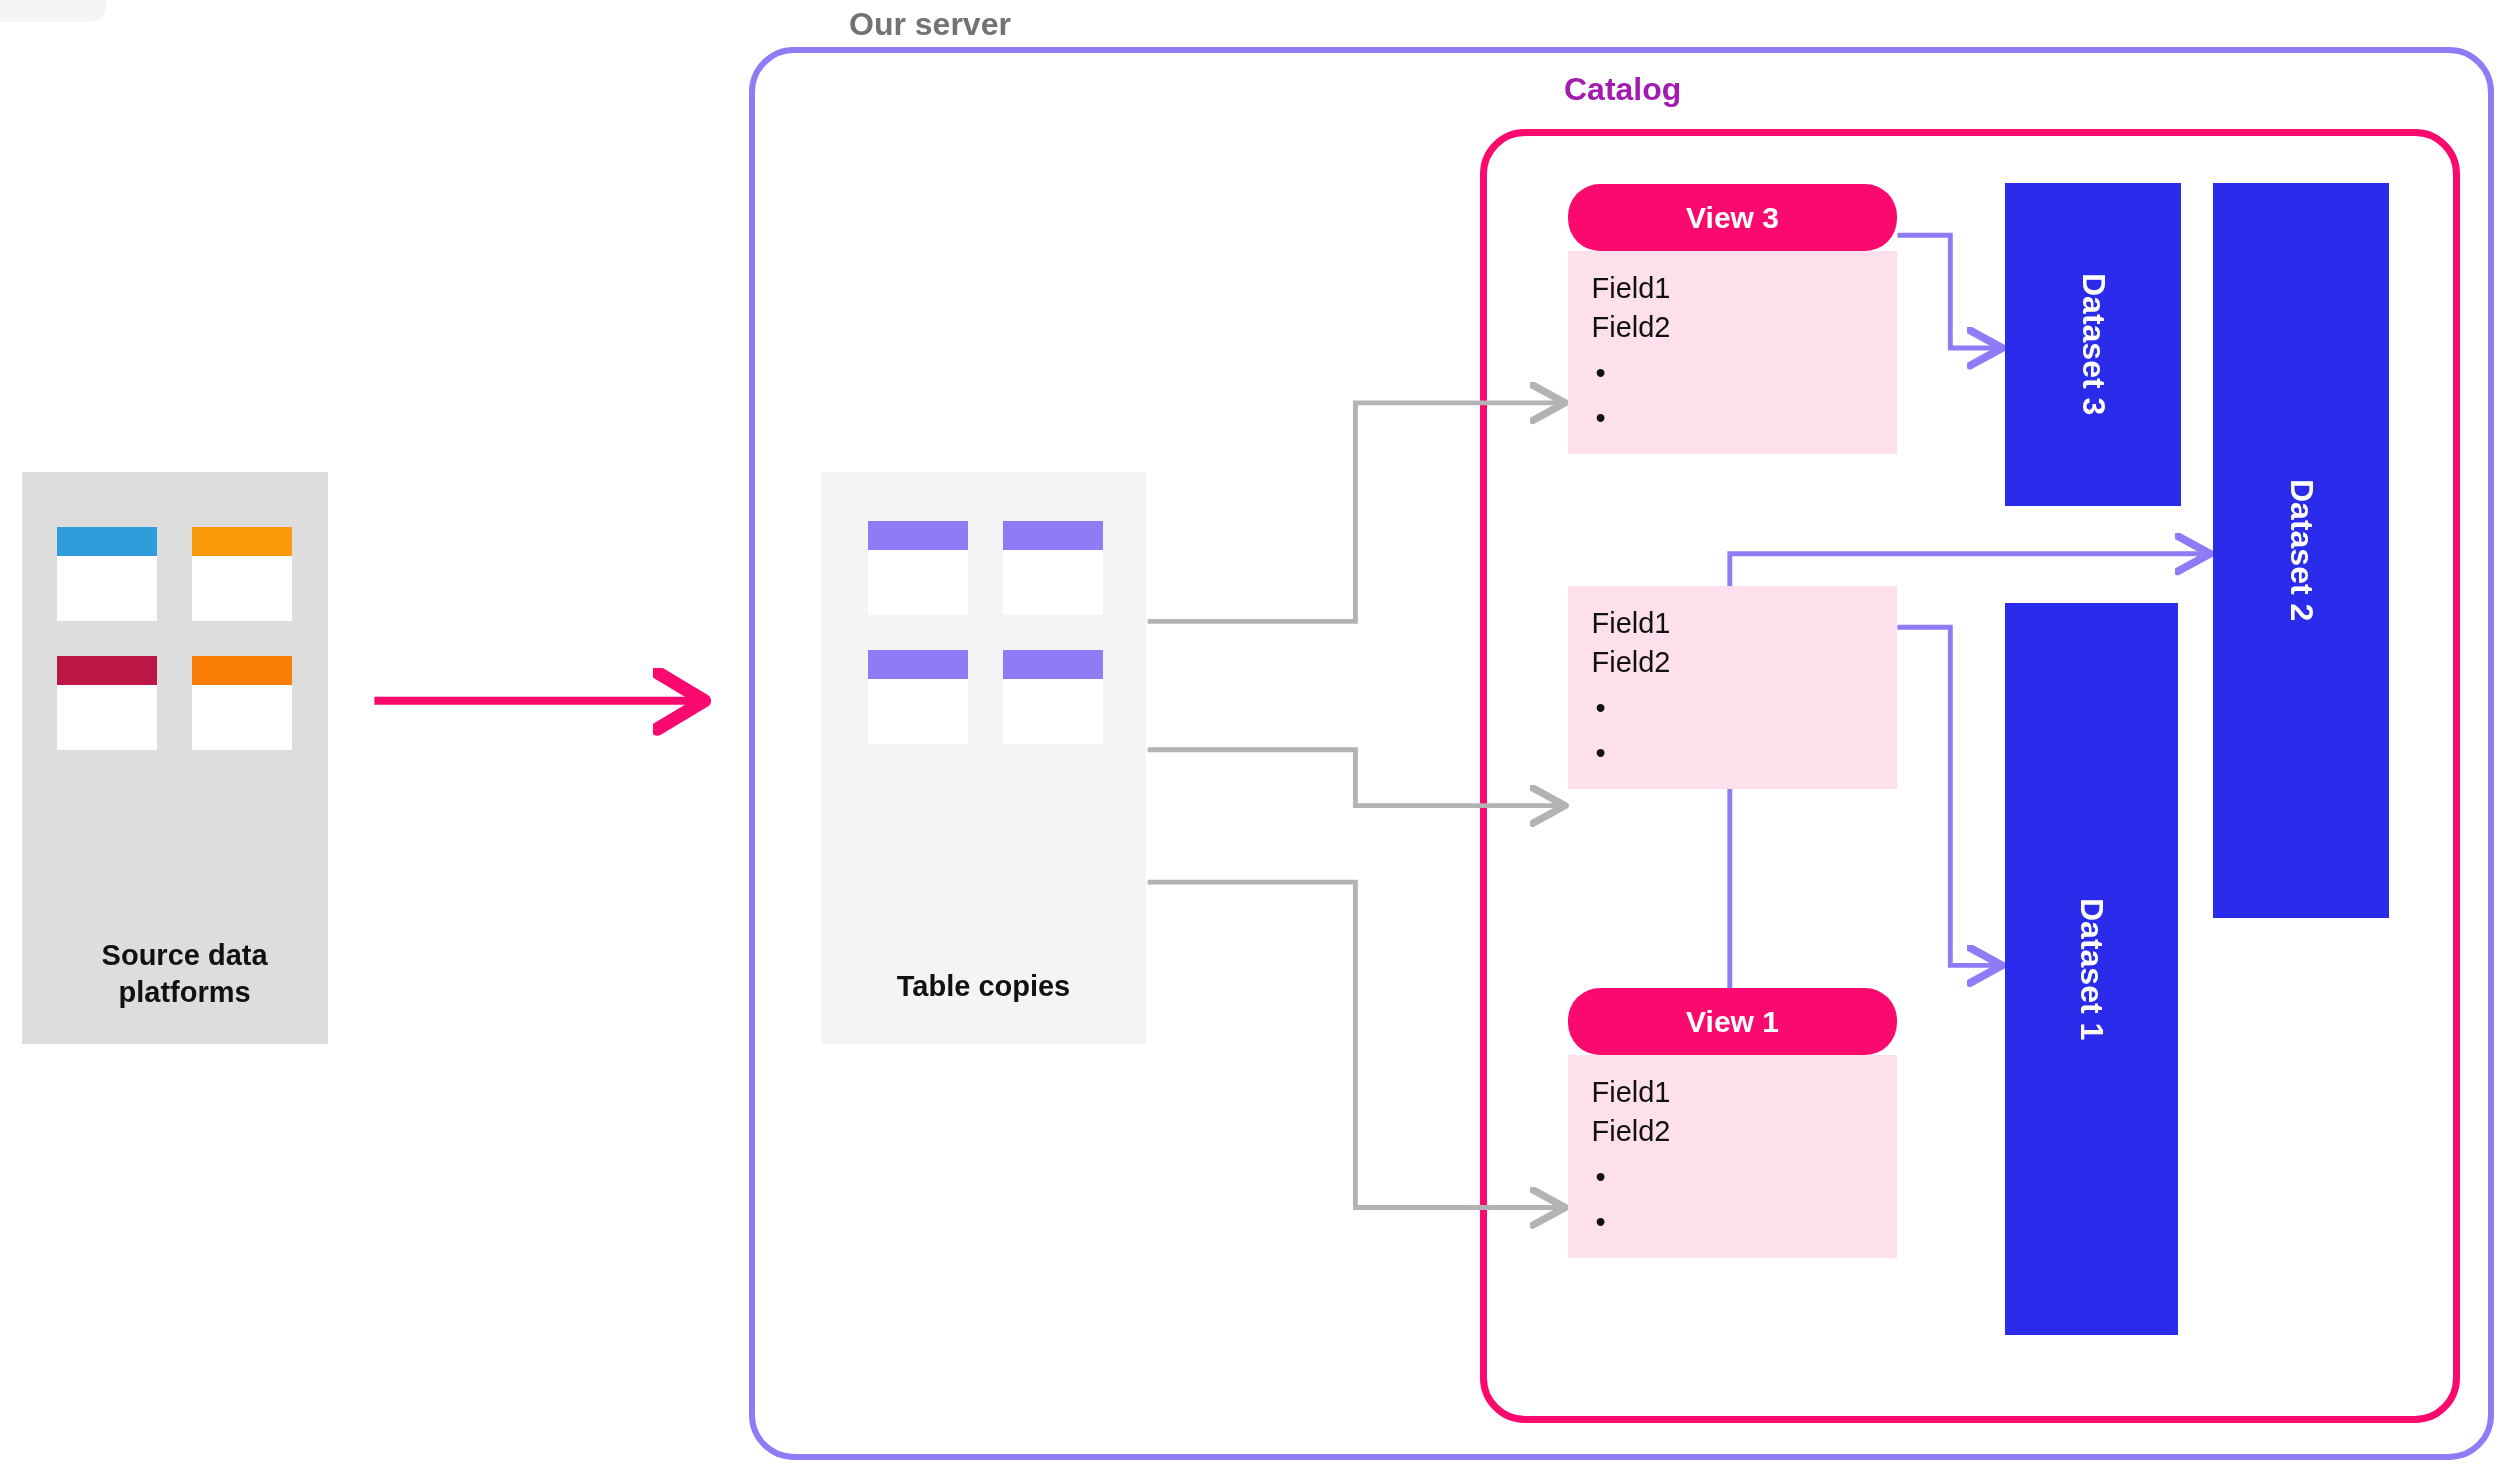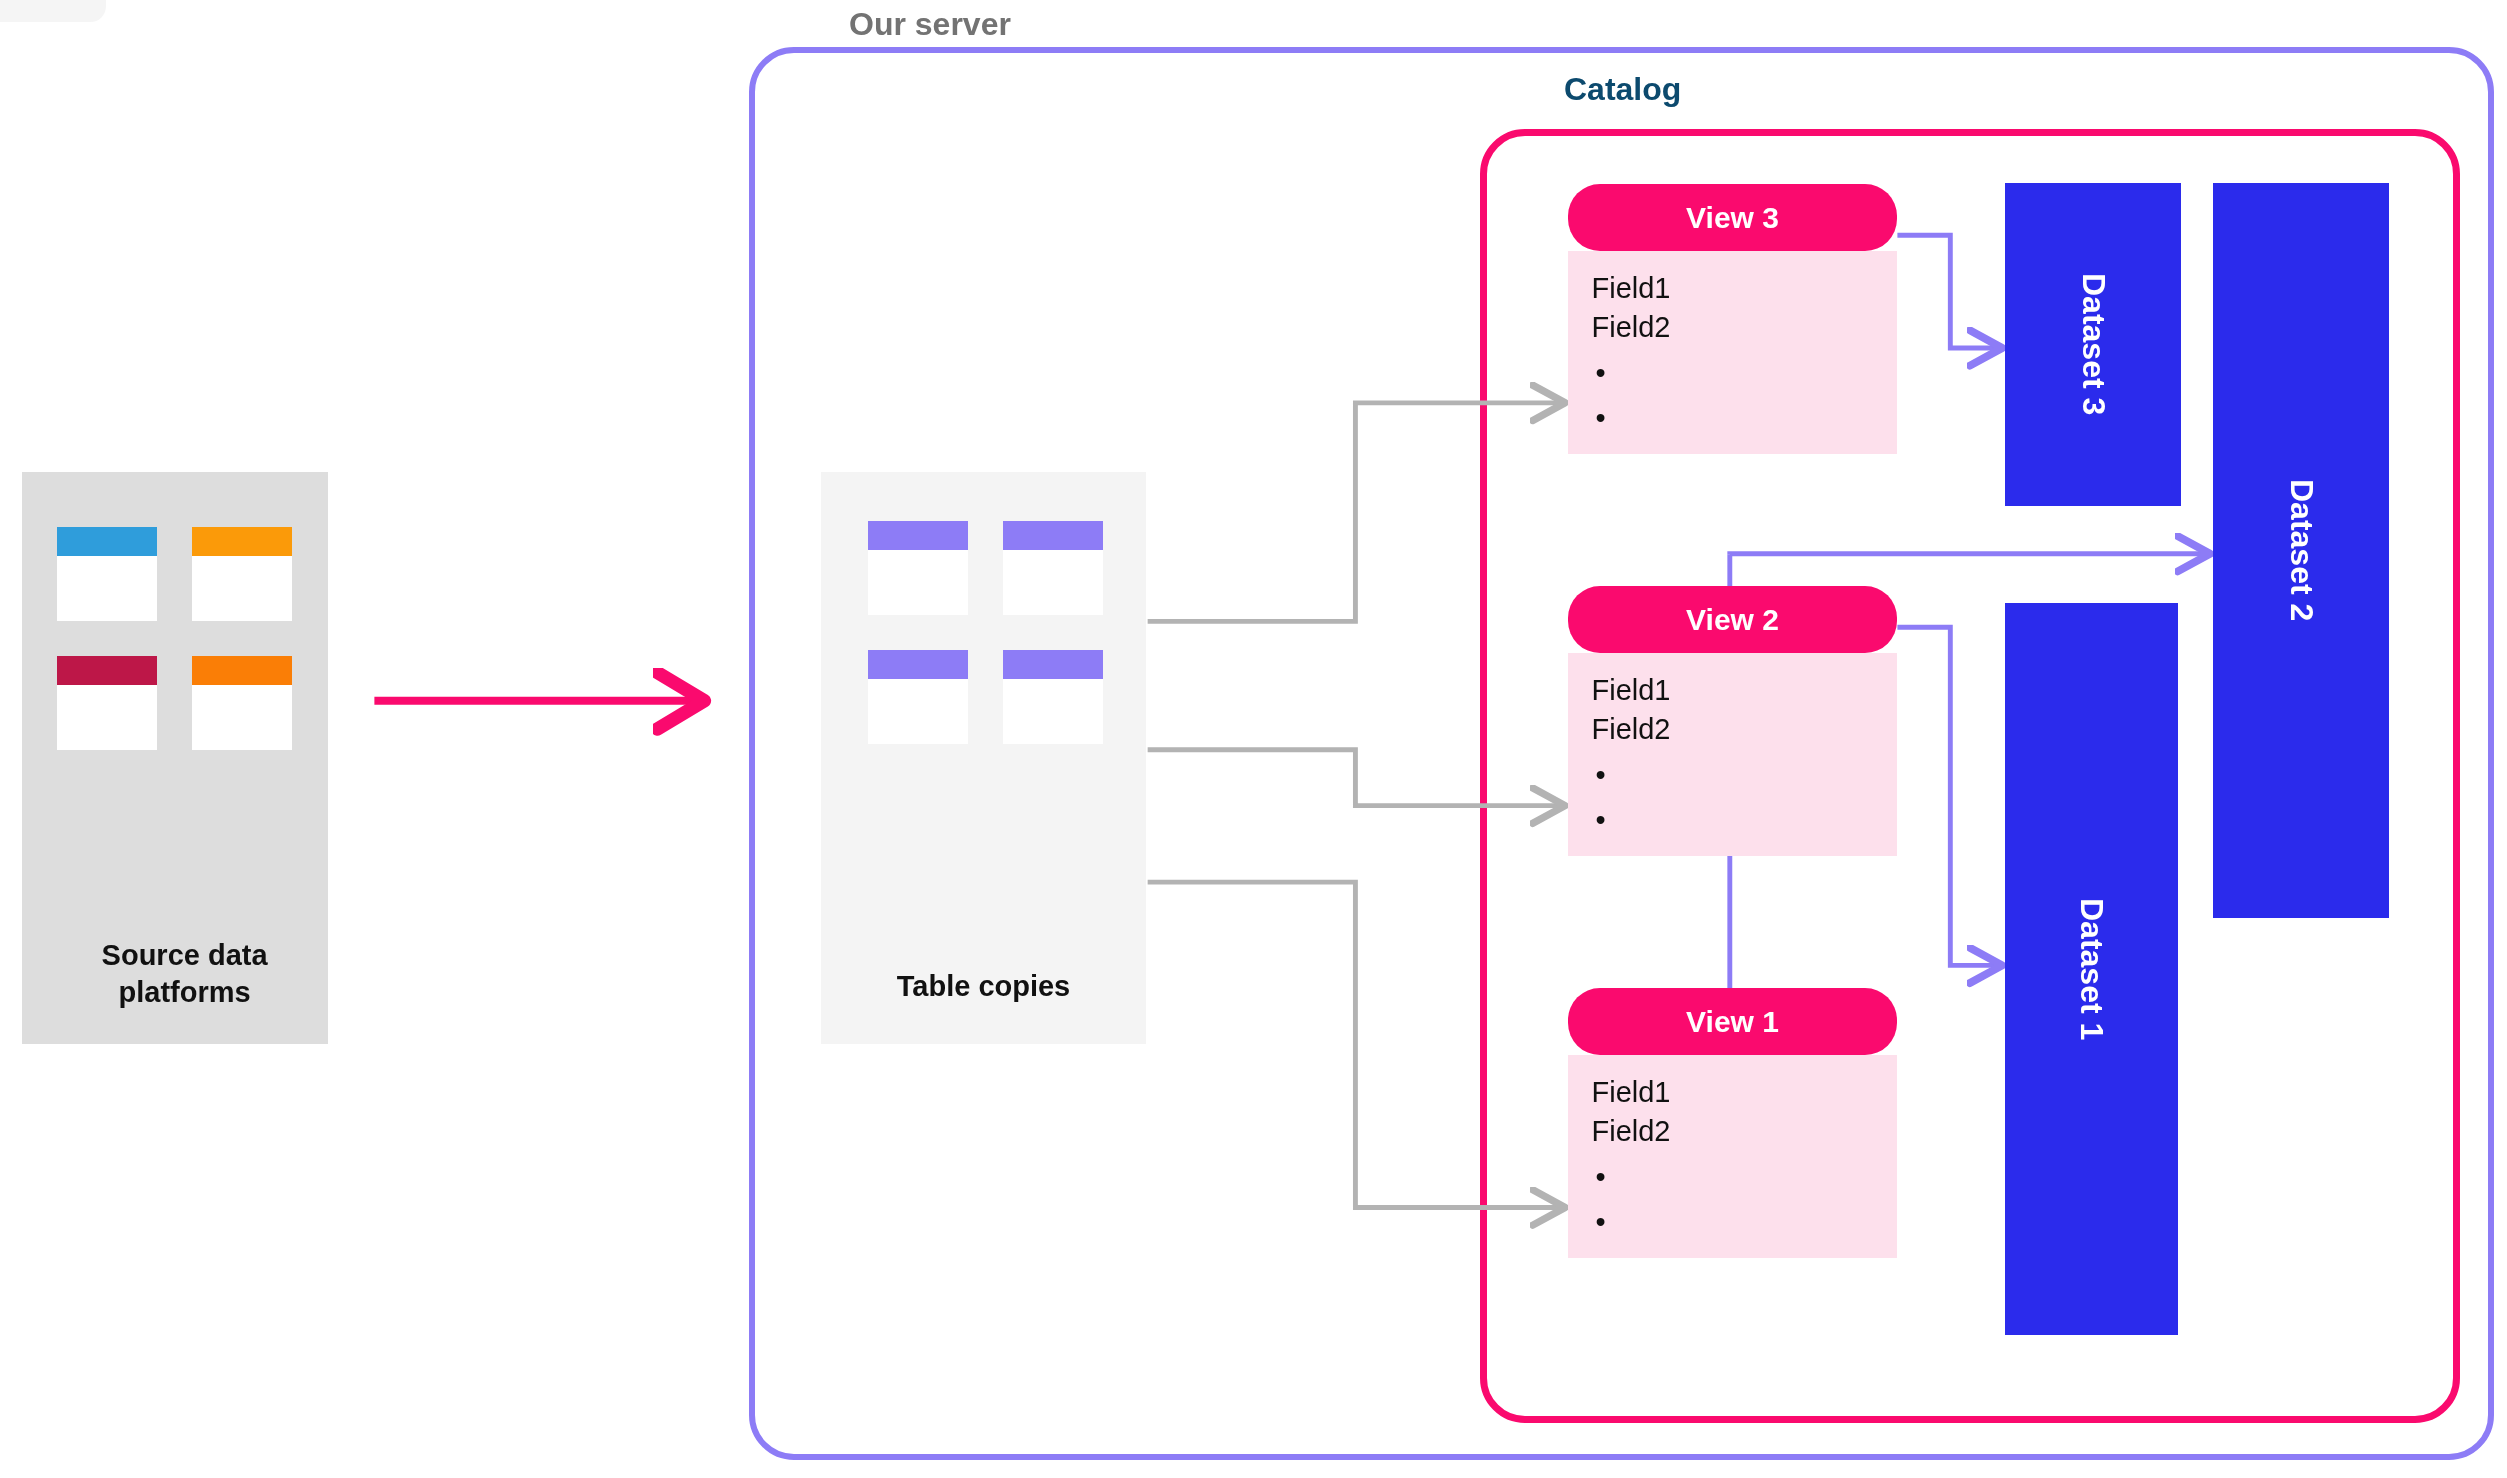--- a/index.html
+++ b/index.html
@@ -20,21 +20,21 @@
 
   
   .group-frame { position: absolute; border-radius: 45px; background: transparent; }
   #server-frame { left: 749px; top: 47px; width: 1745px; height: 1413px; border: 6.9px solid #8d7cf6; }
   #catalog-frame { left: 1480px; top: 129px; width: 980px; height: 1294px; border: 7.8px solid #fa0a6e; }
 
   .group-label {
     position: absolute; font-weight: bold; white-space: nowrap;
   }
   #server-label { left: 849px; top: 5.9px; font-size: 32px; color: #737373; }
-  #catalog-label { left: 1564px; top: 71px; font-size: 32px; color: #0c4a6e; }
+  #catalog-label { left: 1564px; top: 71px; font-size: 32px; color: #a21caf; }
 
   
   .panel { position: absolute; }
   .panel-title {
     position: absolute; left: 0; width: 100%;
     text-align: center; font-weight: bold; font-size: 29px;
     color: #111111; line-height: 1.28;
   }
   #source-panel { left: 21.6px; top: 472px; width: 306px; height: 572px; background: #dddddd; }
   #source-title { bottom: 33px; padding-left: 20px; }
@@ -181,21 +181,20 @@
     <div class="view-header">View 3</div>
     <div class="view-body">
       <div class="fld">Field1</div>
       <div class="fld">Field2</div>
       <div class="dot">•</div>
       <div class="dot">•</div>
     </div>
   </div>
 
   <div class="view" id="view2">
-    <div class="view-header">View 2</div>
     <div class="view-body">
       <div class="fld">Field1</div>
       <div class="fld">Field2</div>
       <div class="dot">•</div>
       <div class="dot">•</div>
     </div>
   </div>
 
   <div class="view" id="view1">
     <div class="view-header">View 1</div>

